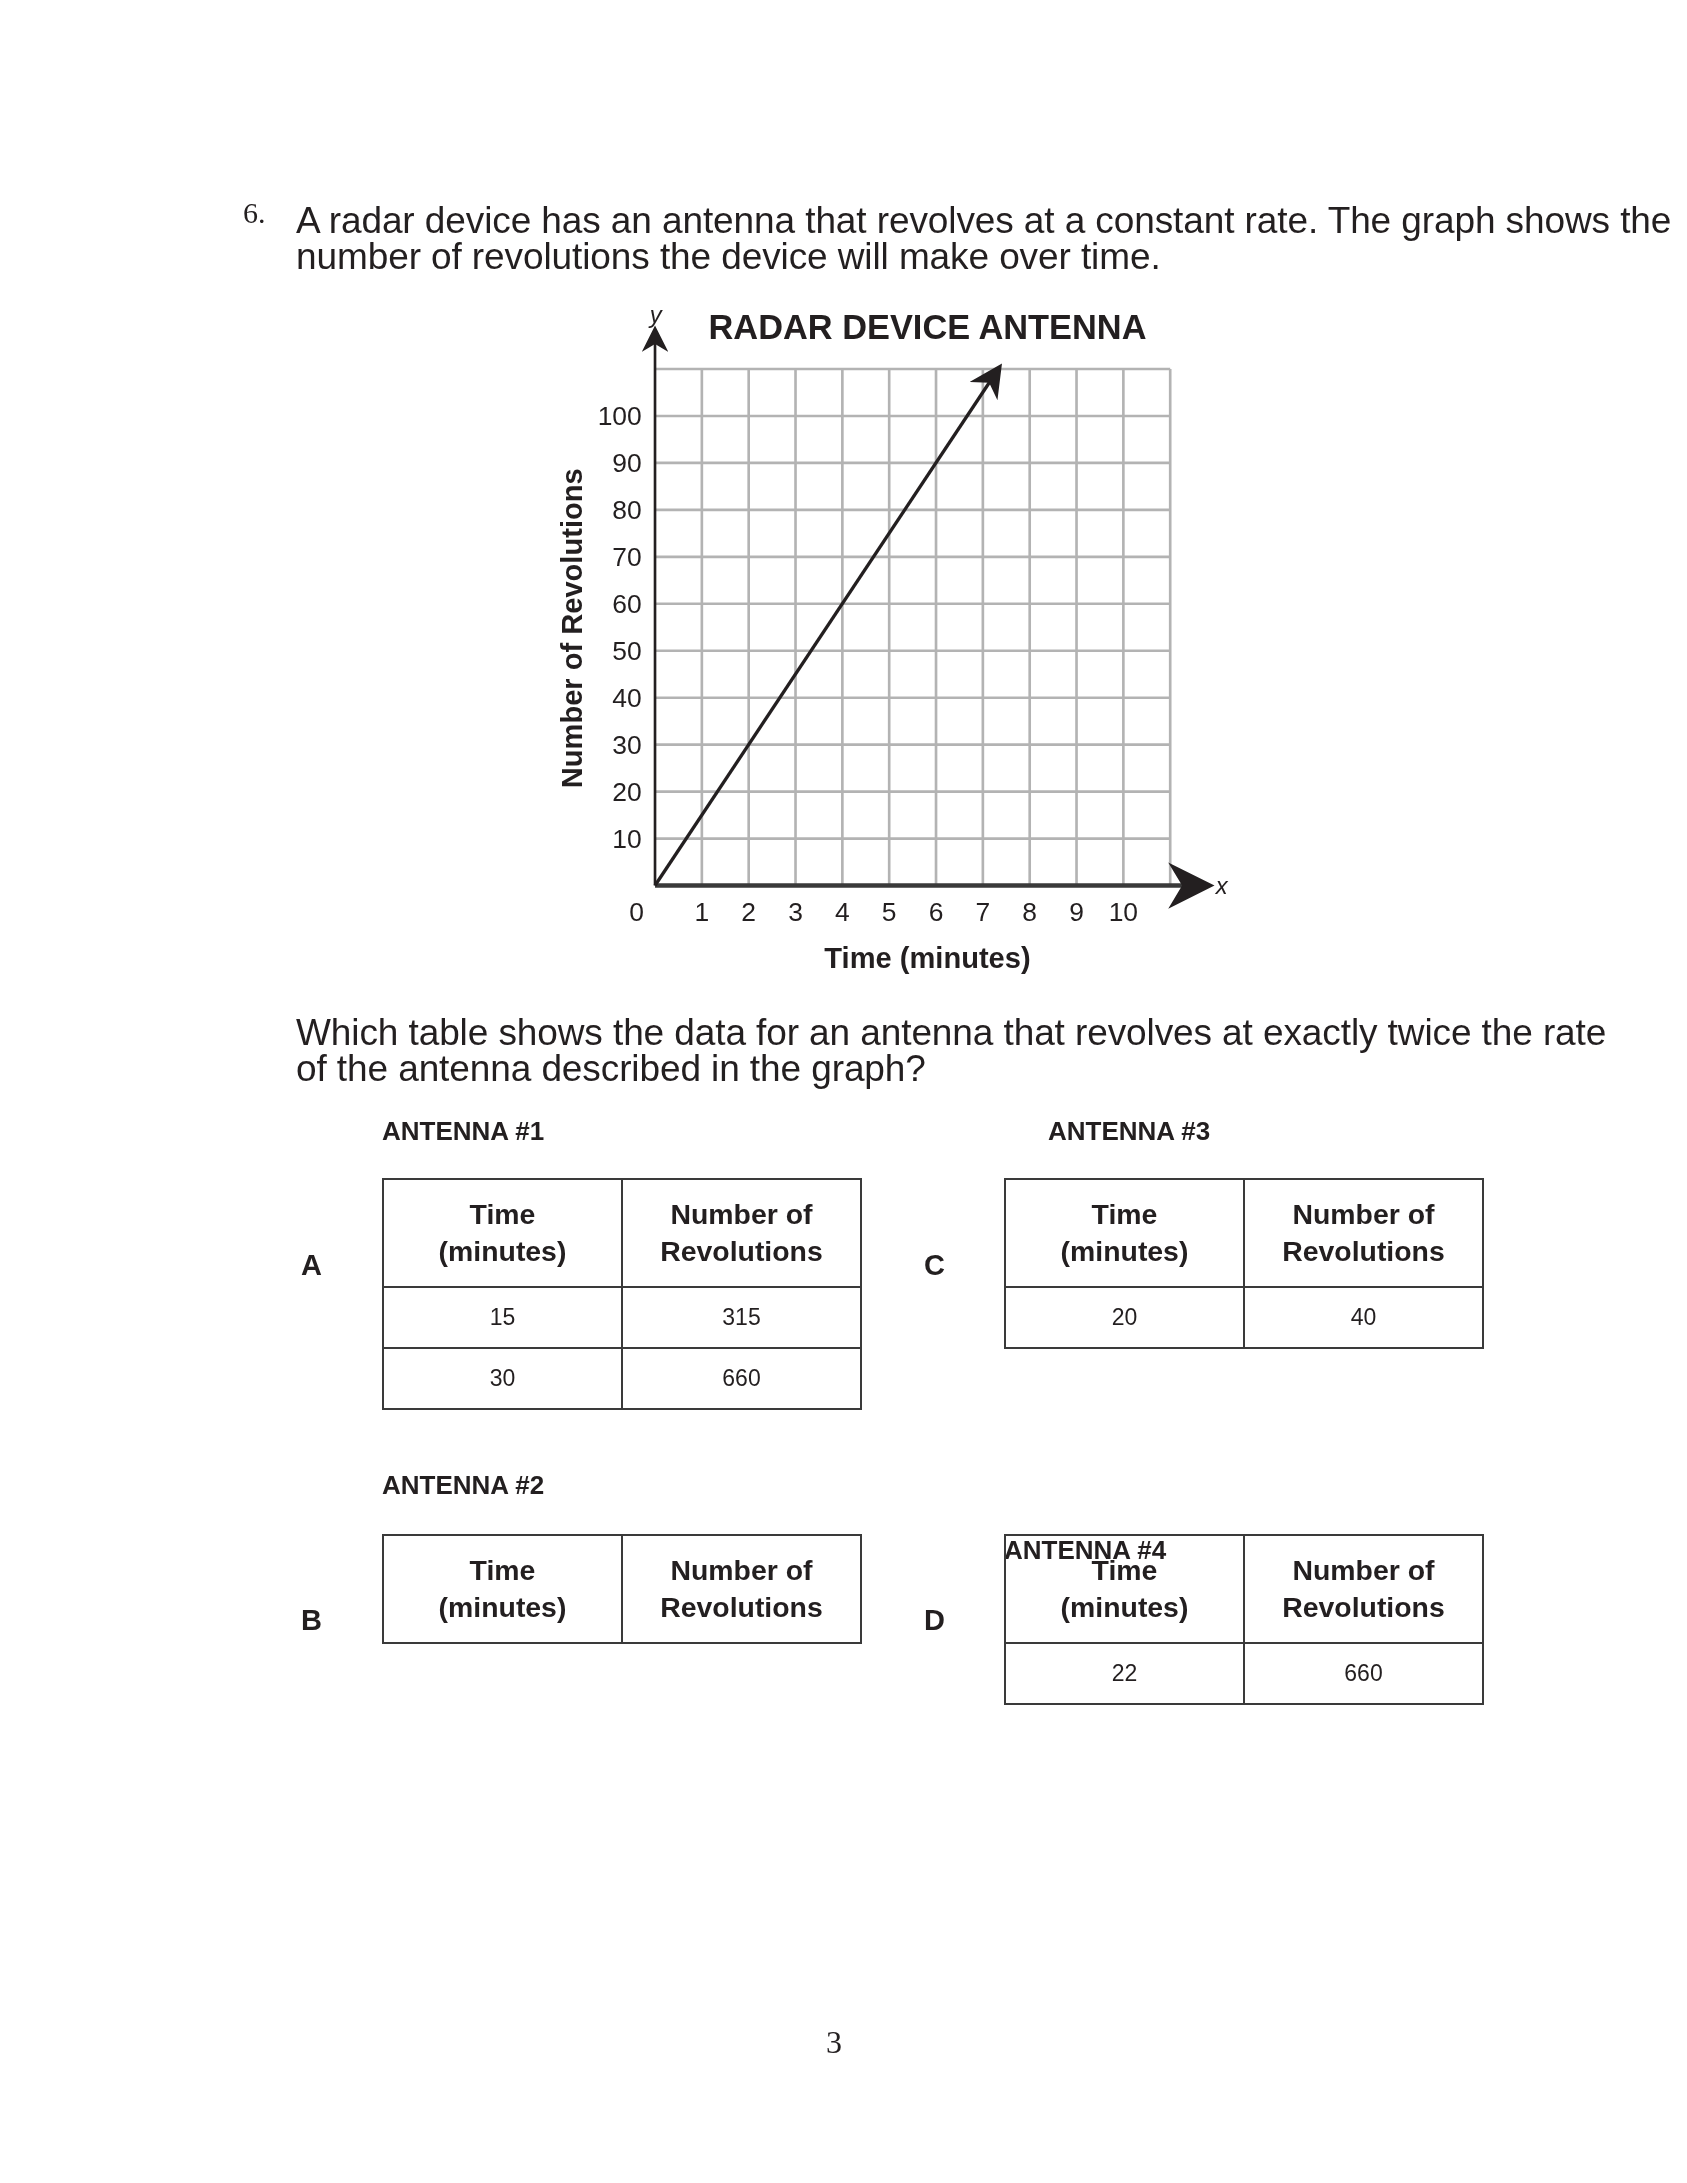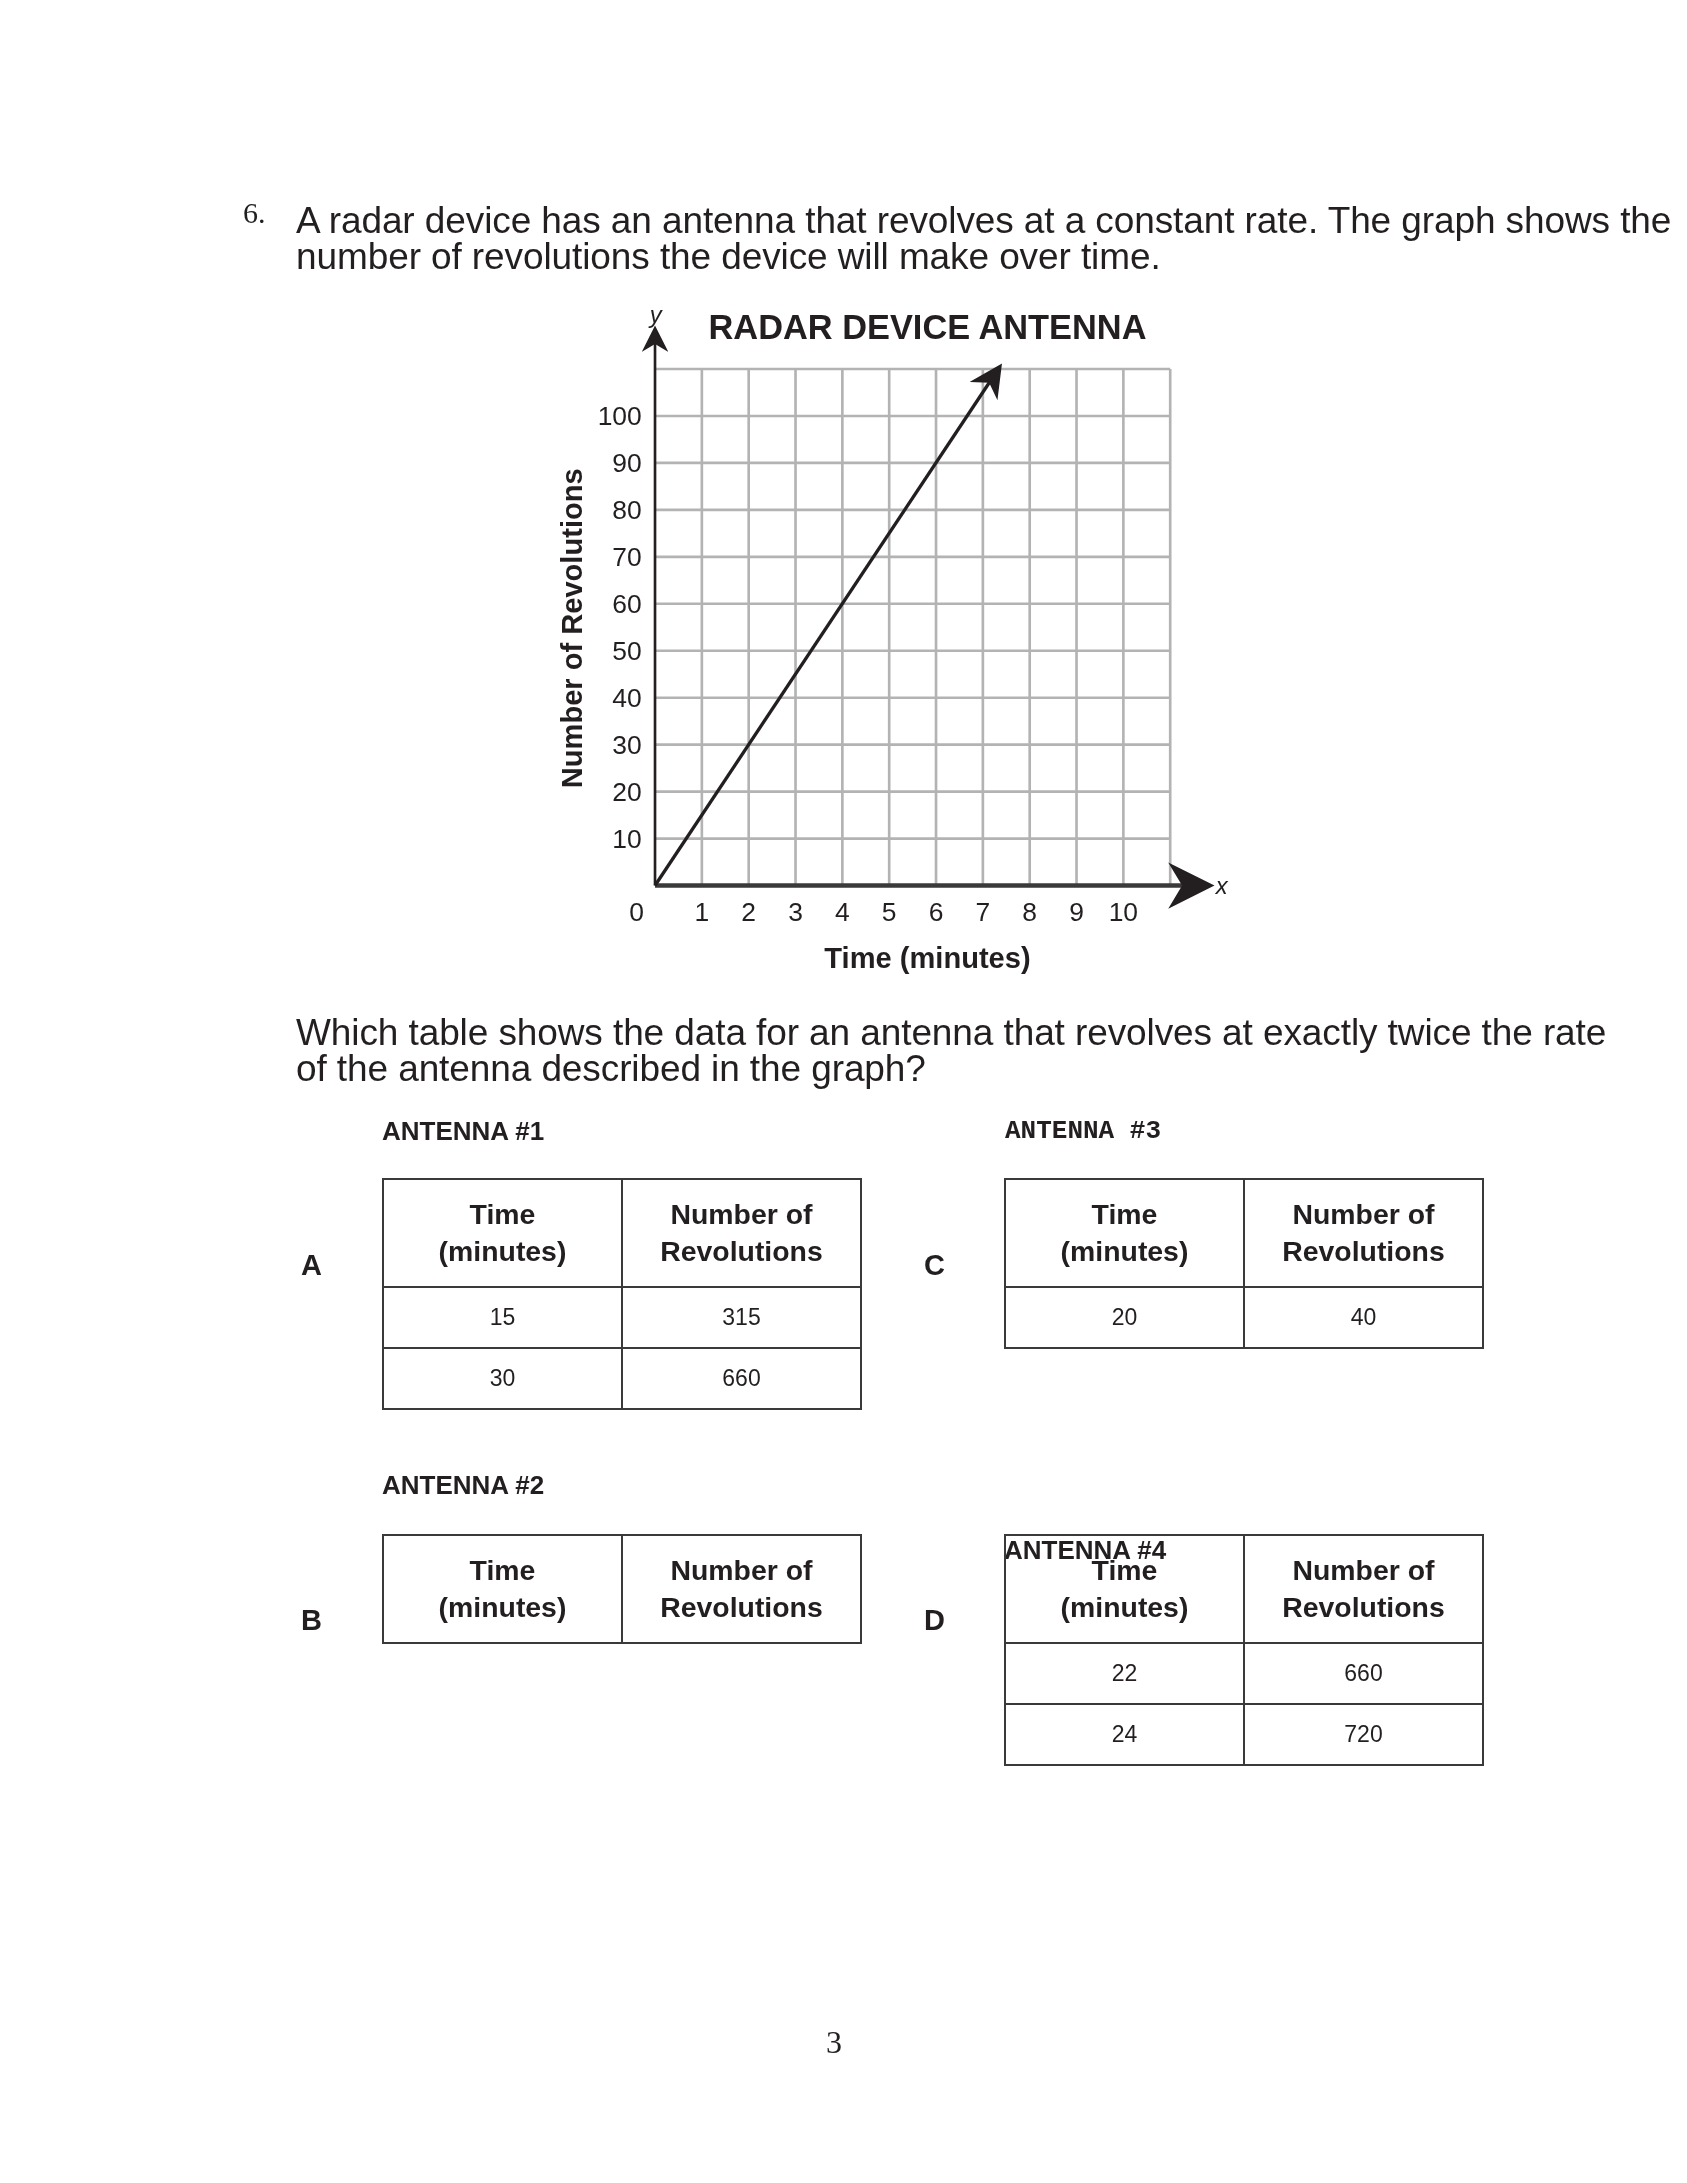--- a/index.html
+++ b/index.html
@@ -117,21 +117,21 @@
     <td>15</td>
     <td>315</td>
   </tr>
   <tr>
     <td>30</td>
     <td>660</td>
   </tr>
 </tbody>
   </table>
 
-<div class="abs sans ant-title" style="left:1005px; top:1116px;font-family:Liberation Mono, monospace;">ANTENNA #3</div>
+<div class="abs sans ant-title" style="left:1048px; top:1116px;">ANTENNA #3</div>
 <div class="abs sans choice-letter" style="left:924px; top:1249px;">C</div>
 <table class="ant" style="left:1004px; top:1178px;">
   <tbody>
       <tr>
     <th><span style="white-space:pre-line;">Time
 (minutes)</span></th>
     <th><span style="white-space:pre-line;">Number of
 Revolutions</span></th>
   </tr>
   <tr>
@@ -161,21 +161,17 @@
       <tr>
     <th><span style="white-space:pre-line;">Time
 (minutes)</span></th>
     <th><span style="white-space:pre-line;">Number of
 Revolutions</span></th>
   </tr>
   <tr>
     <td>22</td>
     <td>660</td>
   </tr>
-  <tr>
-    <td>24</td>
-    <td>720</td>
-  </tr>
 </tbody>
   </table>
 
 <div id="page-number" class="abs serif">3</div>
 
 
 </body></html>

